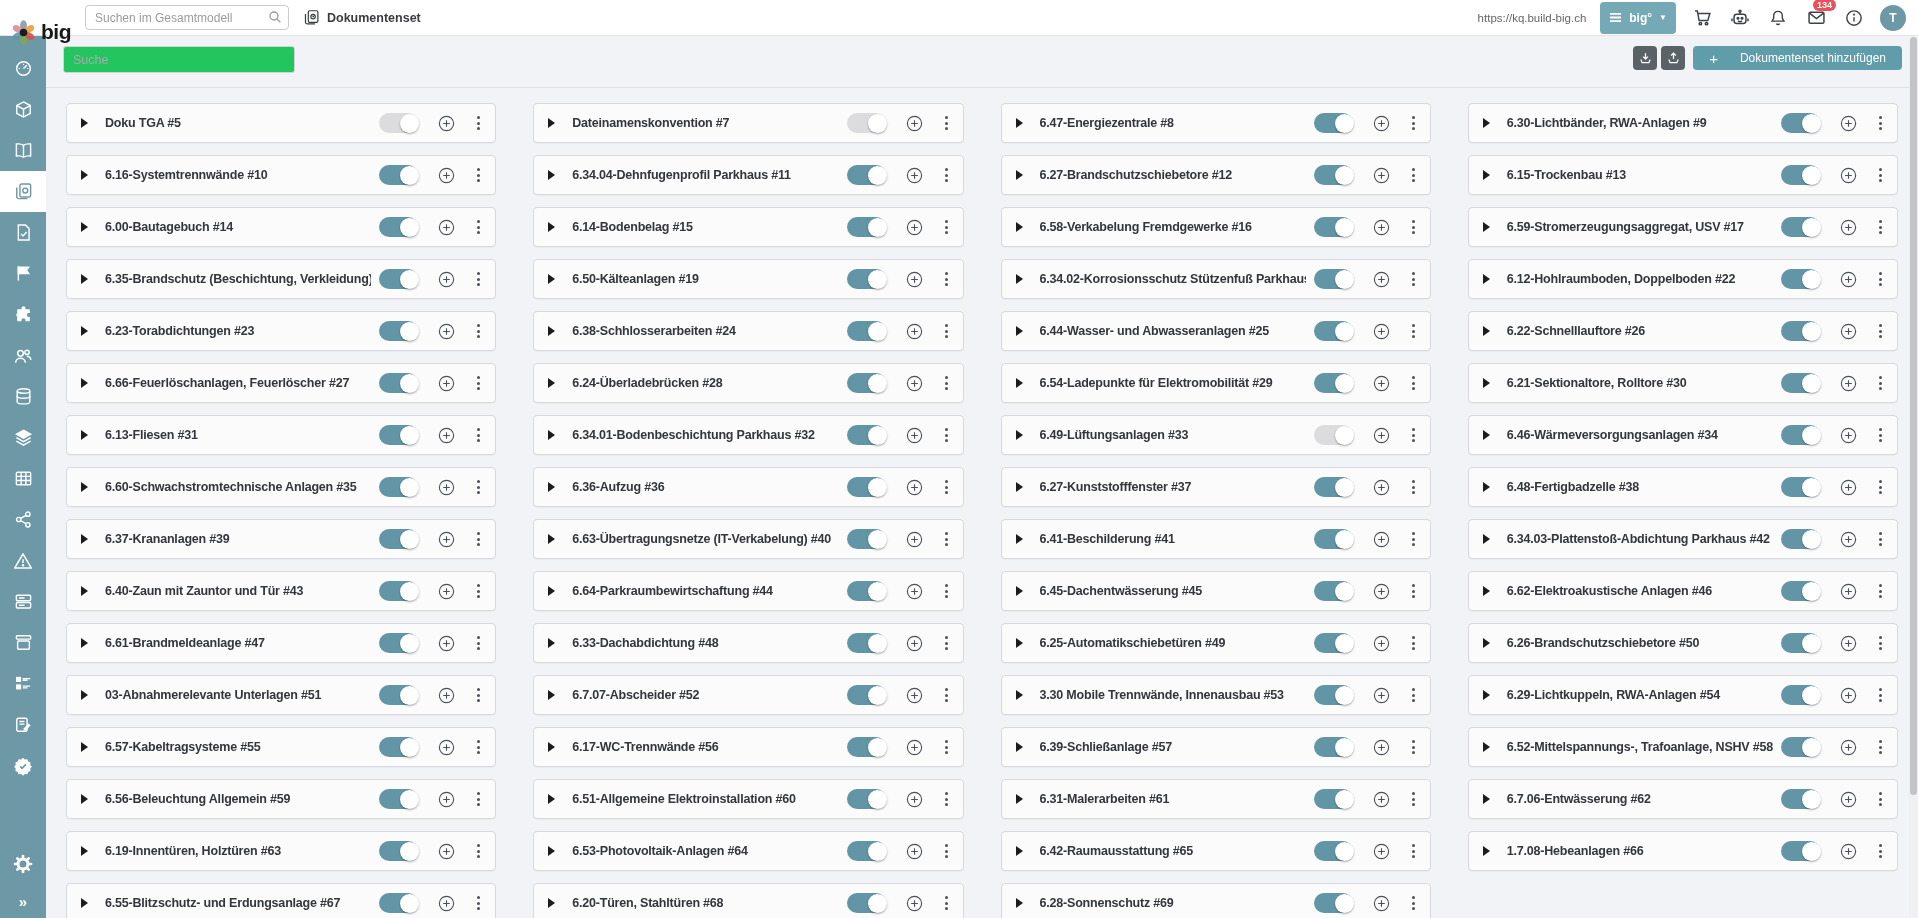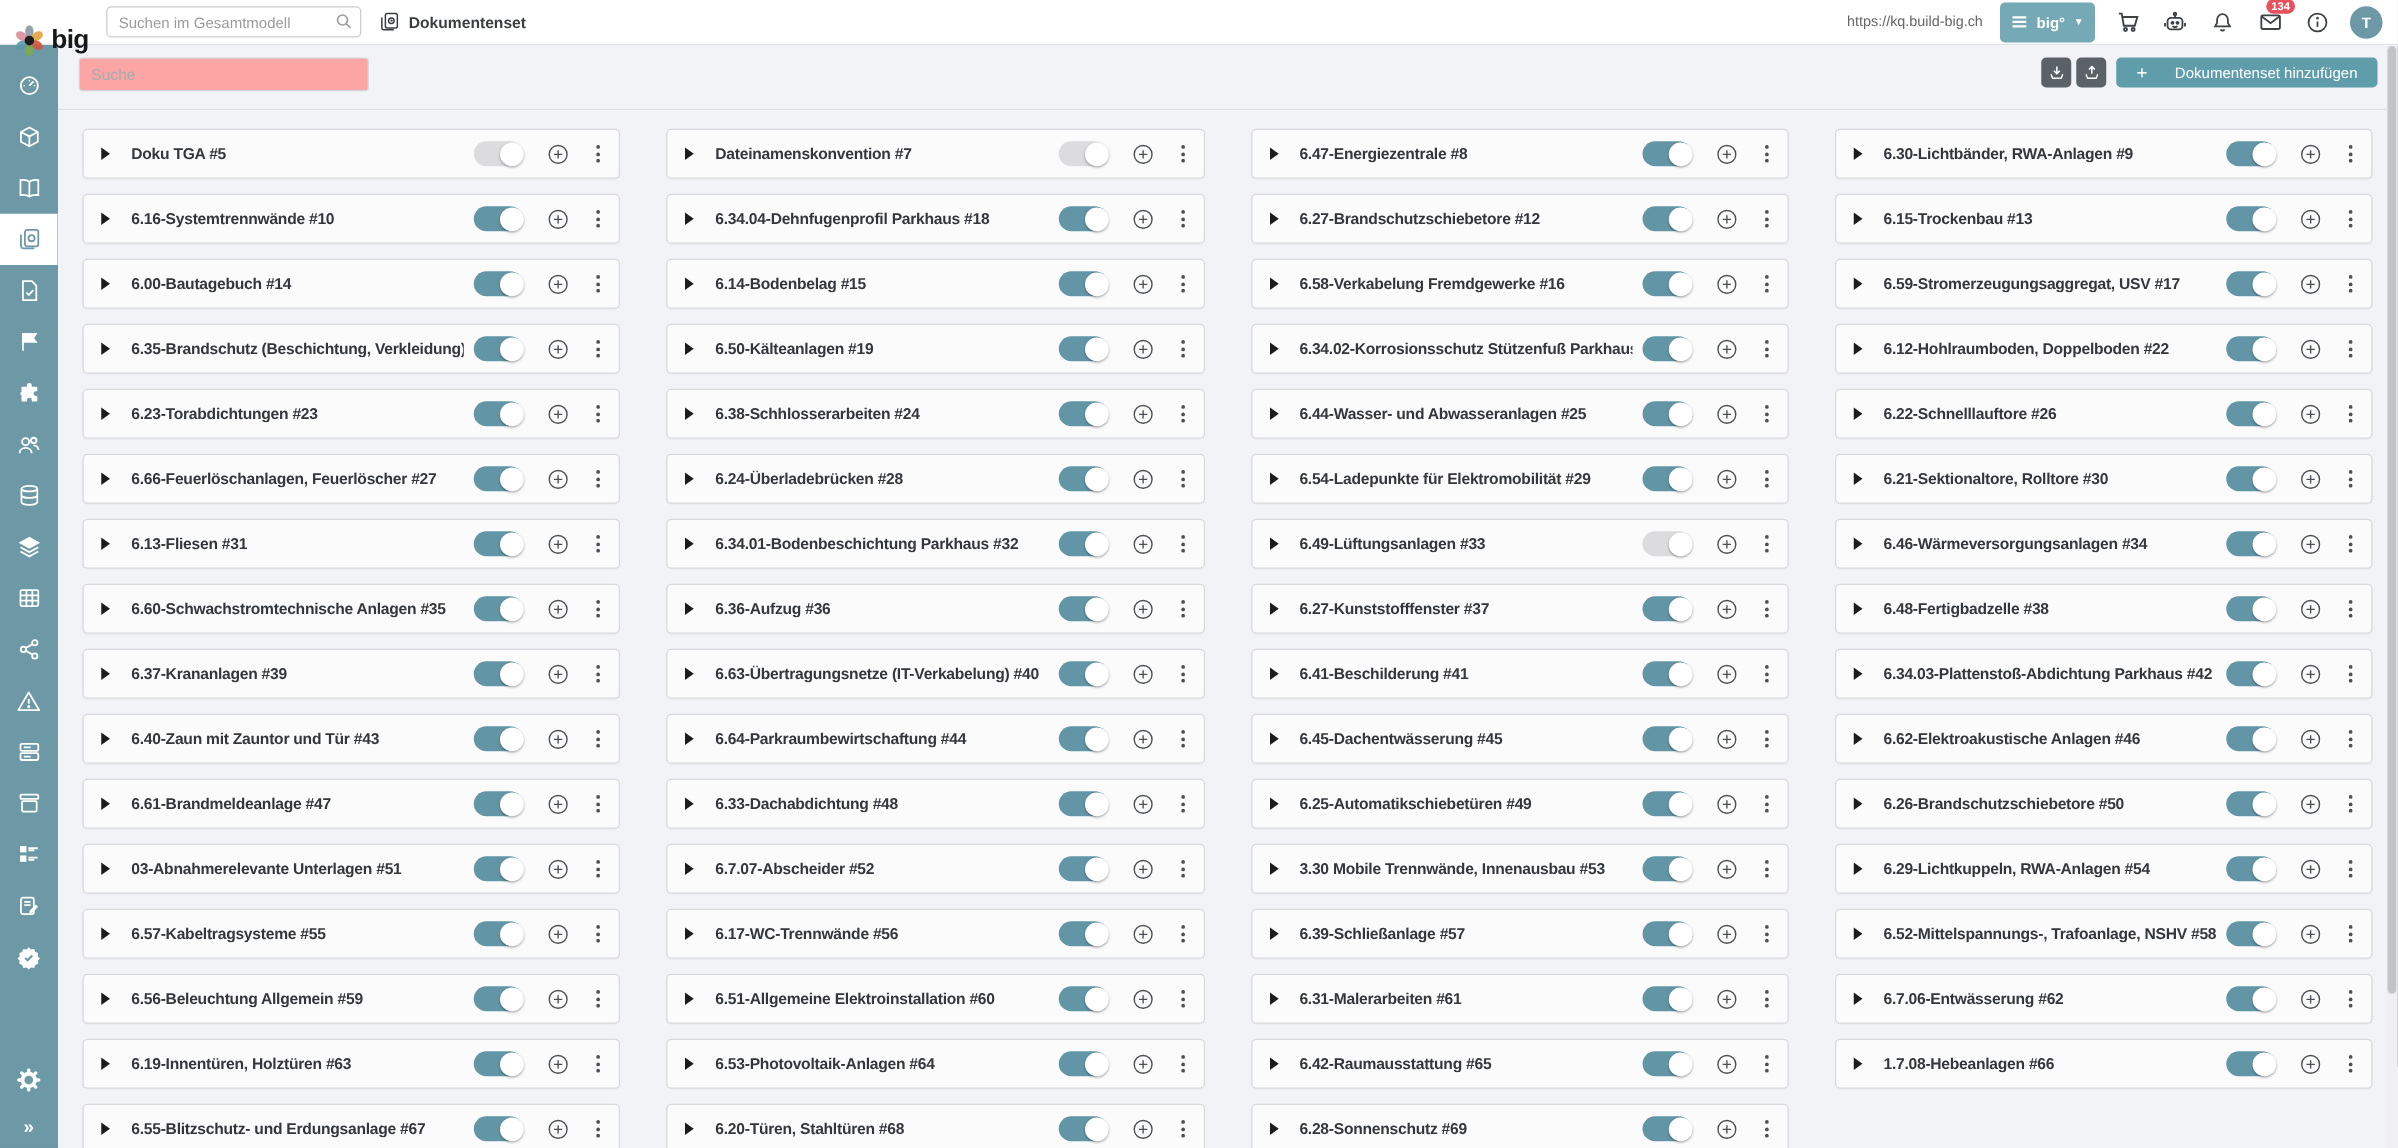--- a/index.html
+++ b/index.html
@@ -41,21 +41,21 @@
     color:#fff; cursor:pointer; flex:0 0 auto; }
   .side-item.active { background:#fff; color:#6d98a6; }
   .side-bottom { margin-top:auto; }
   .side-expander { height:34px; display:flex; align-items:center; justify-content:center;
     color:#fff; font-size:15px; font-weight:bold; cursor:pointer; }
 
   
   .main { position:absolute; top:36px; left:46px; right:0; bottom:0; padding:0; }
   .toolbar { display:flex; align-items:flex-start; padding:10px 16px 0 17px; height:48px; }
   .toolbar input { width:232px; height:27px; border:1px solid #d4d4d8; border-radius:3px;
-    padding:0 9px; font-size:12.5px; color:#555; background:#fca5a5;
+    padding:0 9px; font-size:12.5px; color:#555; background:#22c55e;
     font-family:"Liberation Sans", sans-serif; }
   .toolbar input::placeholder { color:#a9abb0; }
   .tb-actions { margin-left:auto; display:flex; gap:4px; }
   .sq-btn { width:24px; height:24px; background:#5a6268; border:none; border-radius:4px;
     color:#fff; display:flex; align-items:center; justify-content:center; cursor:pointer; }
   .add-btn { height:24px; margin-left:4px; background:#5f9dab; border:none; border-radius:4px;
     color:#fff; font-size:12px; padding:0 16px; display:flex; align-items:center; gap:22px;
     cursor:pointer; font-family:"Liberation Sans", sans-serif; }
   .add-btn .plus { font-size:15px; line-height:1; }
   .rule { border-bottom:1px solid #e0e1e6; margin-top:3px; }
@@ -500,21 +500,21 @@
       <span class="dots">
             <i></i>
             <i></i>
             <i></i>
           </span>
     </span>
   </div>
 
   <div class="card">
     <span class="tri"></span>
-    <span class="card-title">6.34.04-Dehnfugenprofil Parkhaus #18</span>
+    <span class="card-title">6.34.04-Dehnfugenprofil Parkhaus #11</span>
     <span class="card-right">
       <span class="toggle on">
             <span class="knob"></span>
           </span>
       <span>
         <svg width="19" height="19" viewBox="0 0 24 24" fill="none" stroke="#4c4f53" stroke-width="1.4">
           <circle cx="12" cy="12" r="9"></circle>
               <path d="M12 7.8 v8.4 M7.8 12 h8.4"></path>
         </svg>
       </span>

